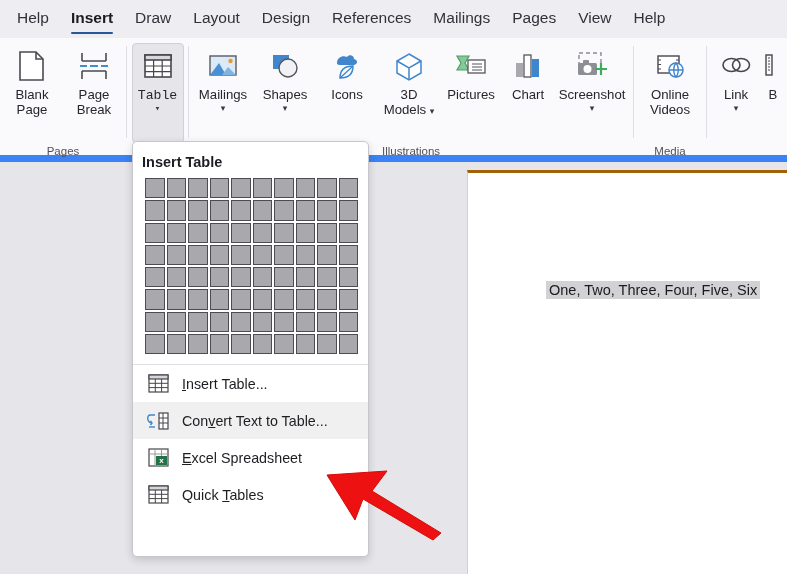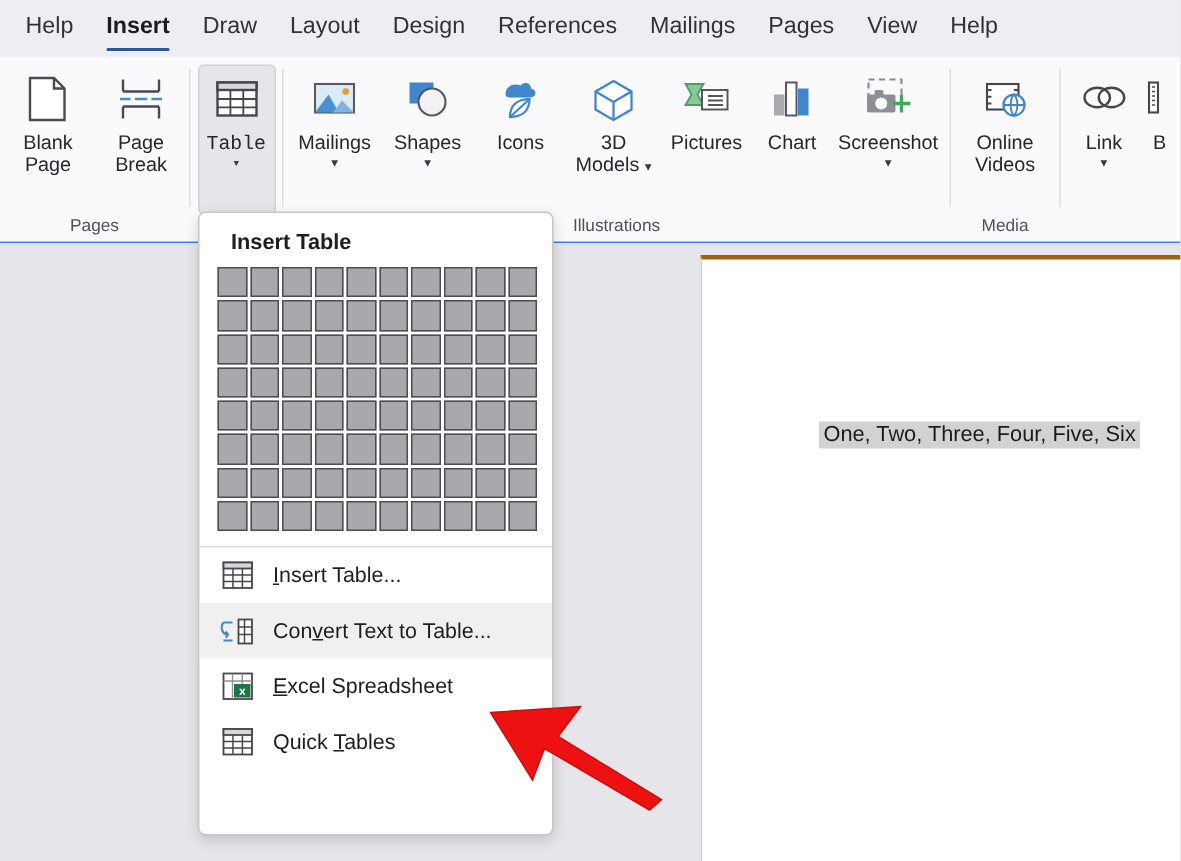--- a/index.html
+++ b/index.html
@@ -34,21 +34,21 @@
     left: 11px; right: 11px; bottom: -1px;
     height: 2.5px;
     background: #2b5797;
     border-radius: 2px;
   }
 
   
   .ribbon {
     position: absolute; left: 0; top: 38px; width: 787px; height: 124px;
     background: #fafafc;
-    border-bottom: 1px solid #3b82f6;
+    border-bottom: 7px solid #3b82f6;
   }
   .groups { position: relative; display: flex; height: 100%; align-items: flex-start; }
   .group {
     position: relative; height: 122px;
     display: flex; flex-direction: column; align-items: center;
     padding: 0 3px;
   }
   .group-items { display: flex; align-items: flex-start; height: 104px; padding-top: 5px; }
   .group-label {
     font-size: 11.5px; color: #50505a;
@@ -103,21 +103,21 @@
     position: absolute; left: 132px; top: 141px;
     width: 237px; height: 416px;
     background: #ffffff;
     border: 1px solid #c6c6cc;
     border-radius: 5px;
     box-shadow: 0 3px 9px rgba(0,0,0,0.16);
     overflow: hidden;
   }
   .dd-title {
     font-size: 14.5px; font-weight: bold; color: #1d1d22;
-    padding: 12px 0 8px 21px;
+    padding: 12px 0 8px 9px;
   }
   .grid-wrap { padding: 0 12px 8px 12px; }
   .grid {
     display: grid;
     grid-template-columns: repeat(10, 1fr);
     grid-template-rows: repeat(8, 1fr);
     gap: 2px;
     width: 213px; height: 176px;
   }
   .cell {

